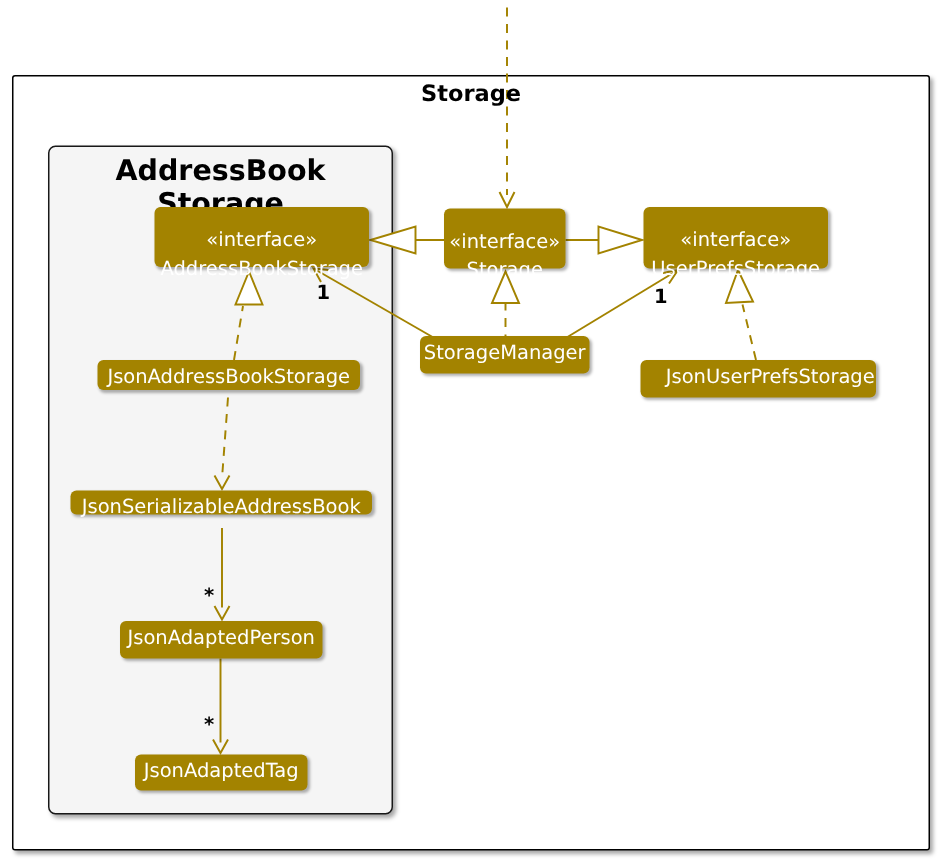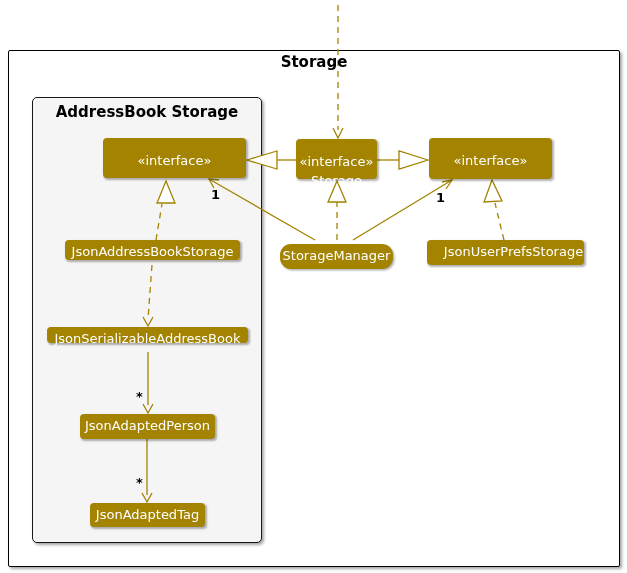--- a/index.html
+++ b/index.html
@@ -37,21 +37,21 @@
     position: absolute;
     background: var(--container, #F5F5F5);
     border: 1.3px solid #181818;
     border-radius: 5px;
     box-shadow: 2px 2px 3px rgba(0,0,0,0.35);
     z-index: 1;
   }
   .container-box .container-title {
     margin-top: 5px;
     text-align: center;
-    font-size: 15px;
+    font-size: 19px;
     font-weight: bold;
     color: #000000;
   }
   #addressbook-container { left: 32px; top: 97px; width: 230px; height: 446px; }
   #userprefs-container   { left: 412px; top: 97px; width: 186px; height: 186px; }
   svg.connectors {
     position: absolute;
     left: 0; top: 0;
     width: 627px; height: 573px;
     z-index: 2;
@@ -72,21 +72,21 @@
     line-height: 24px;
     box-shadow: 1.5px 1.5px 2px rgba(0,0,0,0.3);
     z-index: 3;
     white-space: nowrap;
   }
   .node.iface { line-height: 19px; padding-top: 13px; }
   #node-addressbookstorage { left: 103px; top: 138px; width: 143px; height: 40px; }
   #node-storage            { left: 296px; top: 139px; width: 81px;  height: 40px; }
   #node-userprefsstorage   { left: 429px; top: 138px; width: 123px; height: 41px; }
   #node-jsonaddressbookstorage      { left: 65px;  top: 240px; width: 175px; height: 20px; }
-  #node-storagemanager              { left: 280px; top: 244px; width: 113px; height: 25px; border-radius: 11px; }
+  #node-storagemanager              { left: 280px; top: 224px; width: 113px; height: 25px; }
   #node-jsonuserprefsstorage        { left: 427px; top: 240px; width: 157px; height: 25px; padding-left: 16px; }
   #node-jsonserializableaddressbook { left: 47px;  top: 327px; width: 201px; height: 16px; }
   #node-jsonadaptedperson           { left: 80px;  top: 414px; width: 135px; height: 25px; }
   #node-jsonadaptedtag              { left: 90px;  top: 503px; width: 115px; height: 24px; }
 </style>
 </head>
 <body>
 
 <div class="canvas">
 
@@ -153,29 +153,31 @@
 
     <g>
       <path class="edge" d="M147,439 L147,495"></path>
       <polyline class="arrowhead" points="142,493 147,502 152,493"></polyline>
       <text class="mult" x="136" y="487">*</text>
     </g>
   </svg>
 
   <div class="node iface" id="node-addressbookstorage">
     <div>«interface»</div>
+    <div>AddressBookStorage</div>
   </div>
 
   <div class="node iface" id="node-storage">
     <div>«interface»</div>
     <div>Storage</div>
   </div>
 
   <div class="node iface" id="node-userprefsstorage">
     <div>«interface»</div>
+    <div>UserPrefsStorage</div>
   </div>
 
   <div class="node" id="node-jsonaddressbookstorage">JsonAddressBookStorage</div>
 
   <div class="node" id="node-storagemanager">StorageManager</div>
 
   <div class="node" id="node-jsonuserprefsstorage">JsonUserPrefsStorage</div>
 
   <div class="node" id="node-jsonserializableaddressbook">JsonSerializableAddressBook</div>
 

